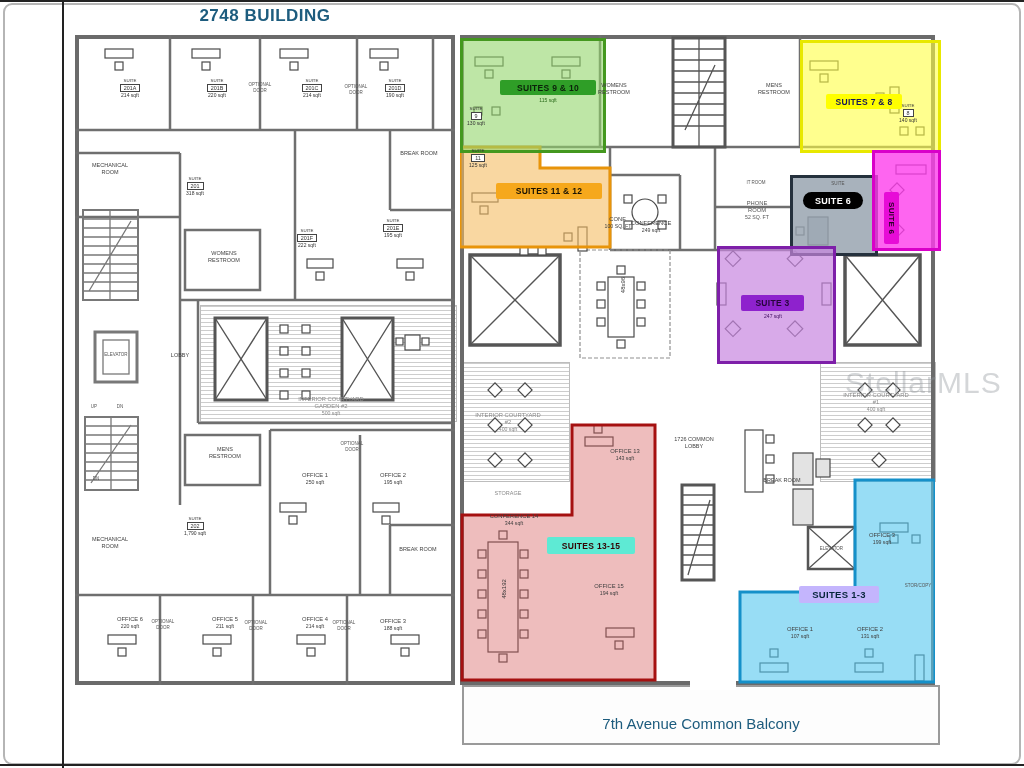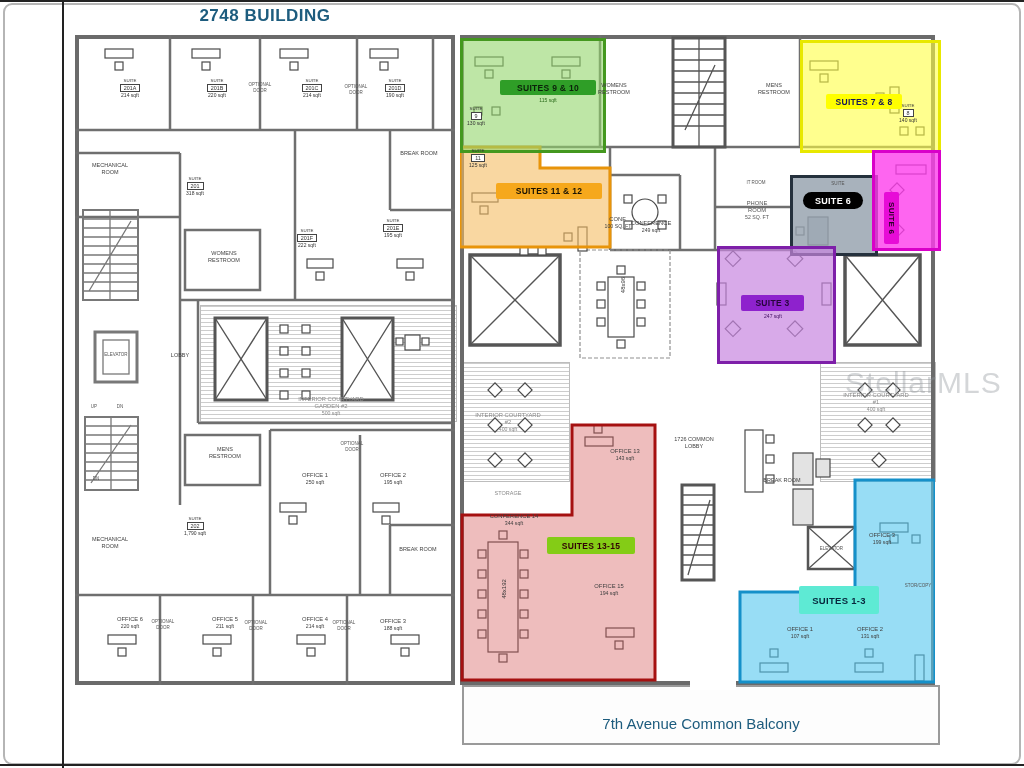--- a/index.html
+++ b/index.html
@@ -377,36 +377,36 @@
   <div class="rl" style="left:842px;top:392px;width:68px;color:#8a8a8a;">
     <span class="nm">INTERIOR COURTYARD #1</span>
     <span class="sq">400 sqft</span>
   </div>
 
   <div class="rl" style="left:668px;top:436px;width:52px;">1726 COMMON LOBBY</div>
   <div class="rl" style="left:480px;top:490px;width:56px;color:#8a8a8a;">STORAGE</div>
   <div class="rl" style="left:762px;top:477px;width:40px;">BREAK ROOM</div>
   <div class="rl tiny" style="left:808px;top:546px;width:47px;">ELEVATOR</div>
 
-  <div class="band" style="left: 547px; top: 537px; width: 88px; height: 17px; background-color: #84cc16; color: rgb(51, 4, 4);">SUITES 13-15</div>
+  <div class="band" style="left: 547px; top: 537px; width: 88px; height: 17px; background-color: #5eead4; color: rgb(51, 4, 4);">SUITES 13-15</div>
   <div class="rl" style="left:598px;top:448px;width:54px;">
     <span class="nm">OFFICE 13</span>
     <span class="sq">143 sqft</span>
   </div>
   <div class="rl" style="left:482px;top:513px;width:64px;">
     <span class="nm">CONFERENCE 14</span>
     <span class="sq">344 sqft</span>
   </div>
   <div class="rl" style="left:582px;top:583px;width:54px;">
     <span class="nm">OFFICE 15</span>
     <span class="sq">194 sqft</span>
   </div>
   <div class="vtext" style="left:484px;top:586px;width:40px;">48x192</div>
 
-  <div class="band" style="left: 799px; top: 586px; width: 80px; height: 28px; font-size: 9.5px; background-color: #5eead4; color: rgb(7, 38, 60);">SUITES 1-3</div>
+  <div class="band" style="left: 799px; top: 586px; width: 80px; height: 17px; font-size: 9.5px; background-color: #c4b5fd; color: rgb(7, 38, 60);">SUITES 1-3</div>
   <div class="rl" style="left:857px;top:532px;width:50px;">
     <span class="nm">OFFICE 3</span>
     <span class="sq">199 sqft</span>
   </div>
   <div class="rl tiny" style="left:900px;top:583px;width:36px;">STOR/COPY</div>
   <div class="rl" style="left:776px;top:626px;width:48px;">
     <span class="nm">OFFICE 1</span>
     <span class="sq">107 sqft</span>
   </div>
   <div class="rl" style="left:846px;top:626px;width:48px;">

